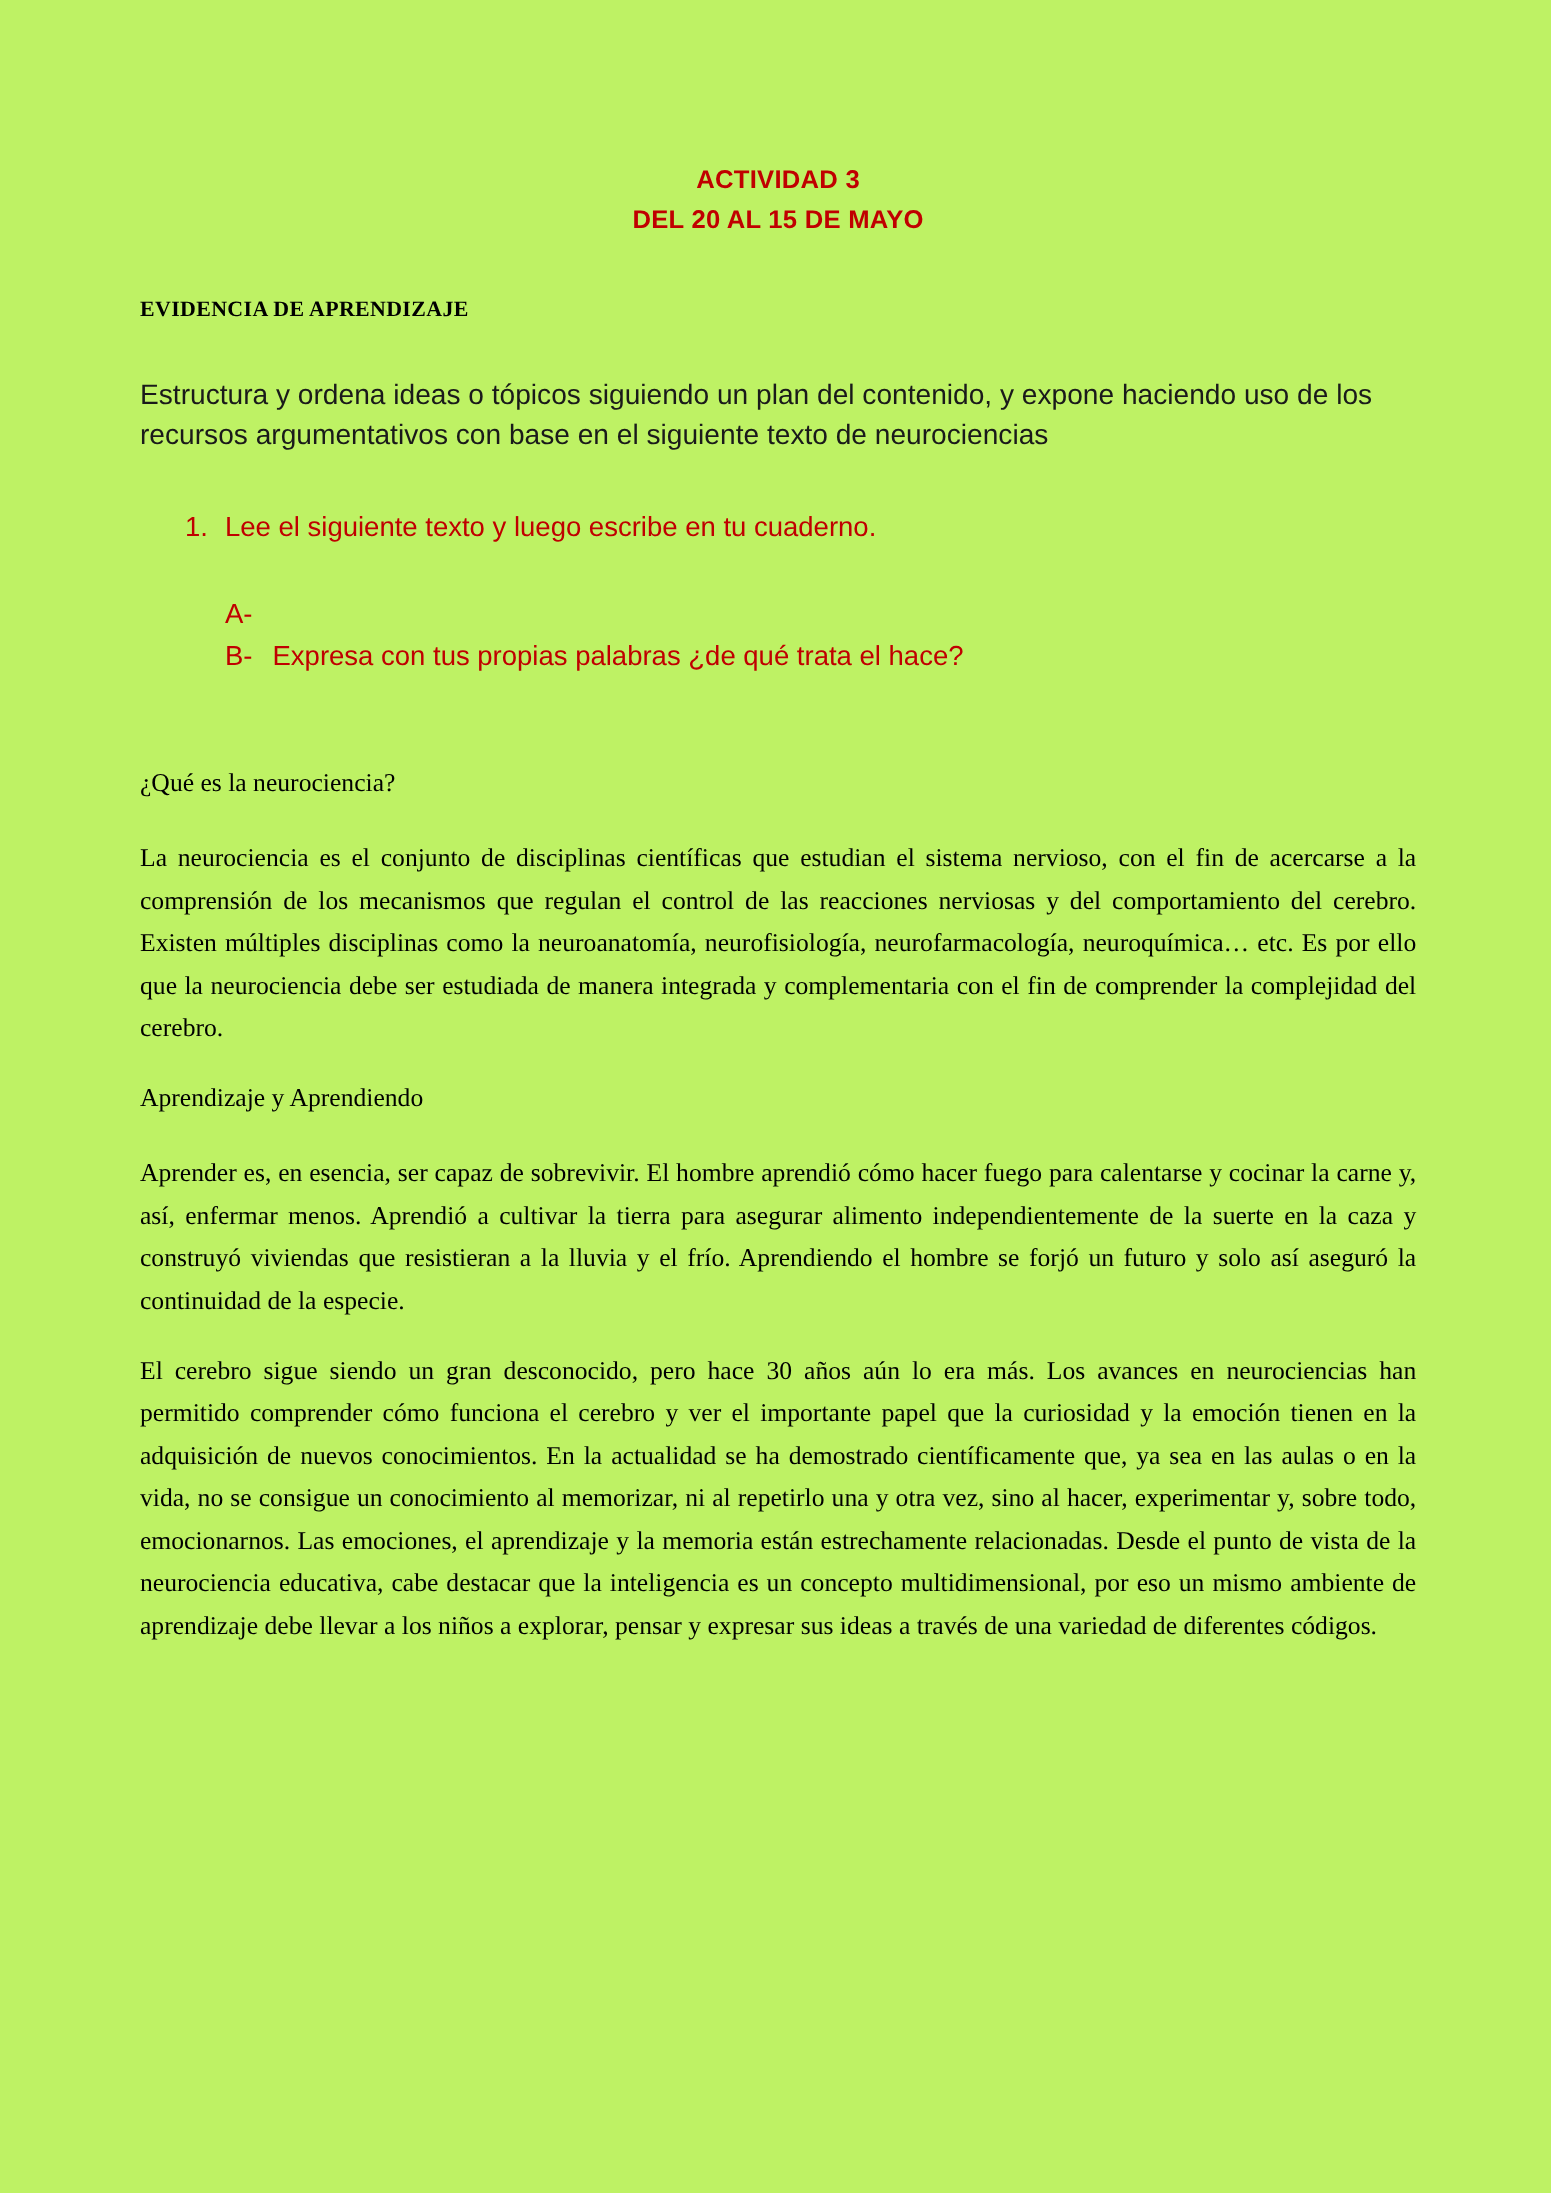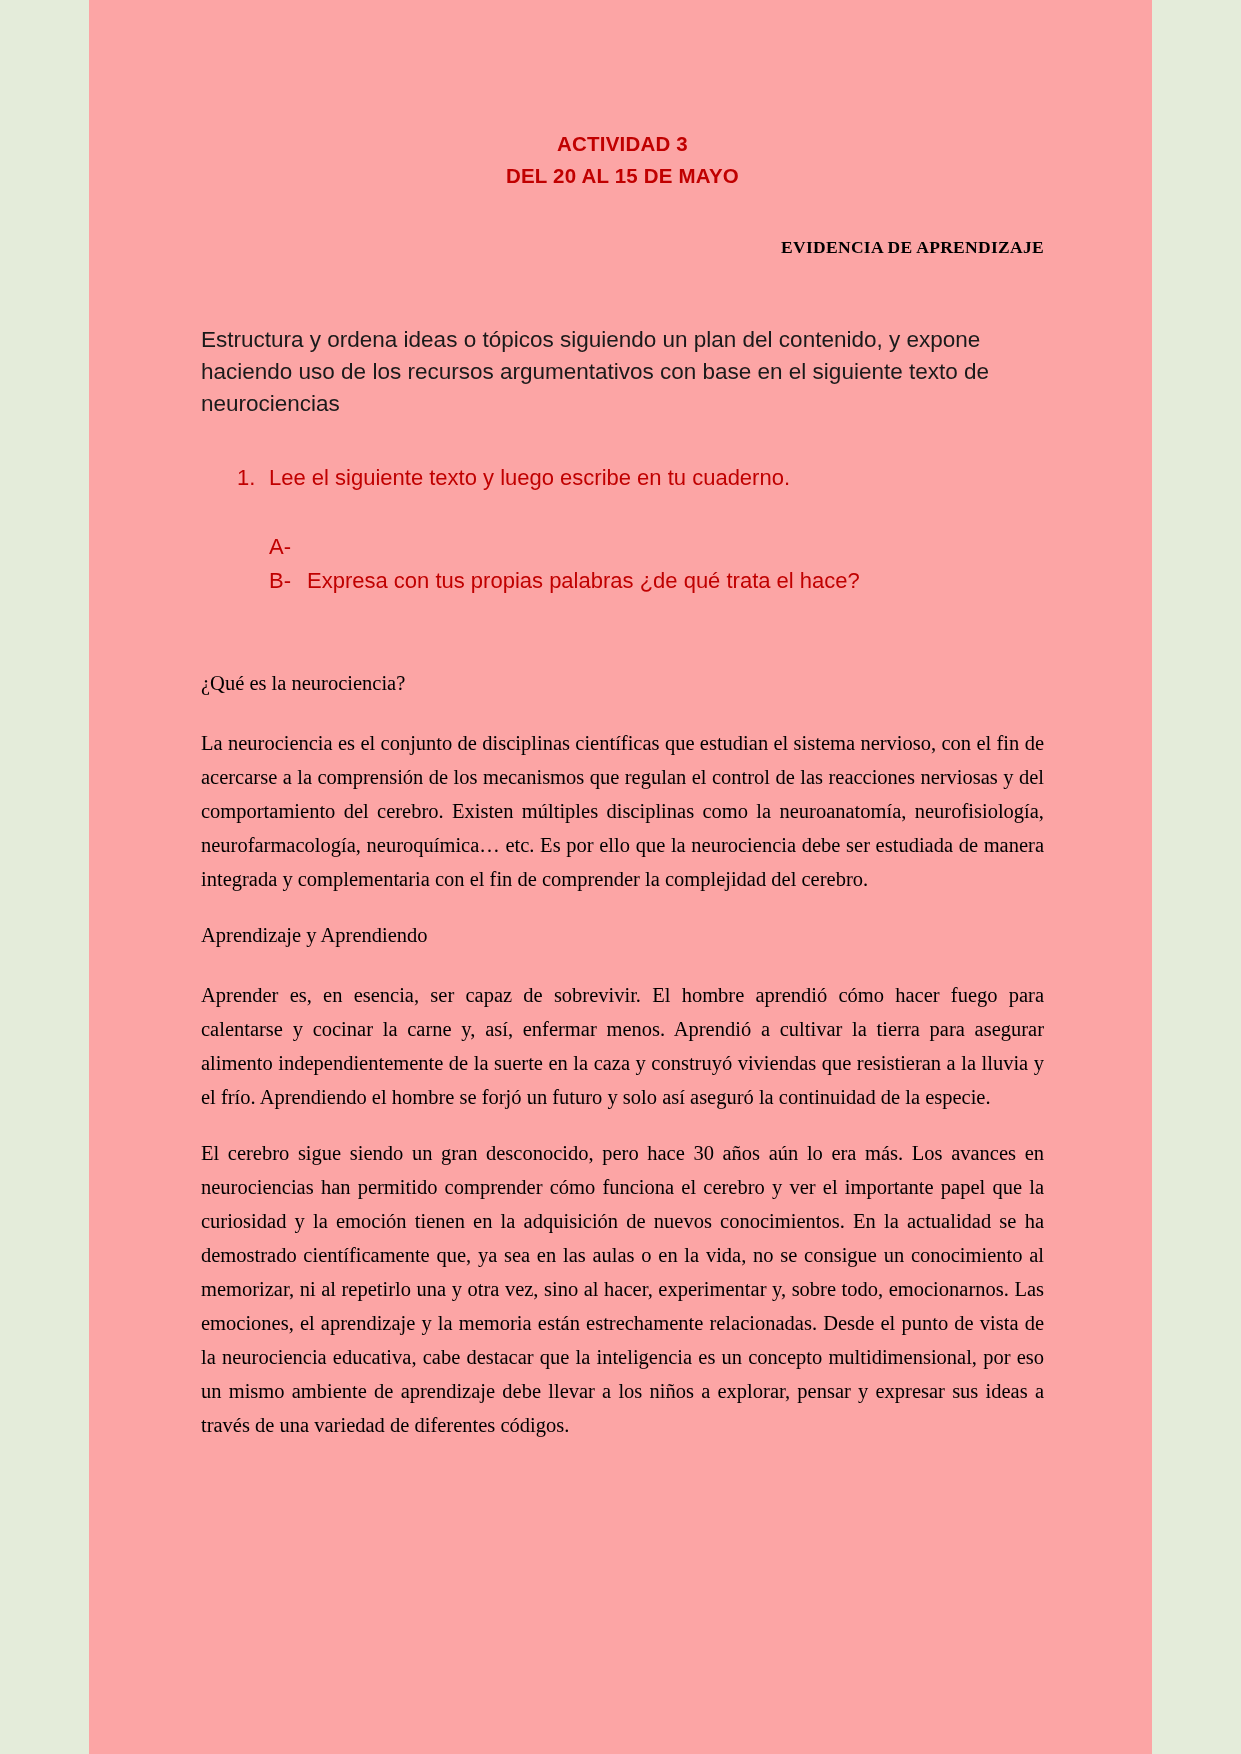--- a/index.html
+++ b/index.html
@@ -1,57 +1,57 @@
 <!DOCTYPE html>
 <html lang="es"><head>
 <meta charset="utf-8">
 <style>
   html, body {
     margin: 0;
     padding: 0;
     background: #e4ecda;
   }
   .page {
-    width: 1063px;
+    width: 1241px;
     min-height: 1754px;
     margin: 0 auto;
-    background: #fca5a5;
+    background: #bef264;
     position: relative;
     box-sizing: border-box;
     padding: 0;
   }
   .content {
     padding: 128px 108px 0 112px;
   }
   .title-block {
     text-align: center;
   }
   .title-line {
     color: #c00000;
     font-family: "Liberation Sans", sans-serif;
     font-weight: bold;
     font-size: 20.5px;
     line-height: 32px;
     letter-spacing: 0.2px;
   }
   .subtitle {
-    text-align: right;
+    text-align: left;
     font-family: "Liberation Serif", serif;
     font-weight: bold;
     font-size: 17.5px;
     color: #000000;
     margin-top: 45px;
     letter-spacing: 0.3px;
   }
   .intro {
     font-family: "Liberation Sans", sans-serif;
     font-size: 22.5px;
     line-height: 32px;
     color: #1a1a1a;
-    margin-top: 66px;
+    margin-top: 42px;
   }
   .numbered {
     color: #c00000;
     font-family: "Liberation Sans", sans-serif;
     font-size: 22px;
     line-height: 32px;
     margin-top: 42px;
     padding-left: 36px;
     display: flex;
   }

